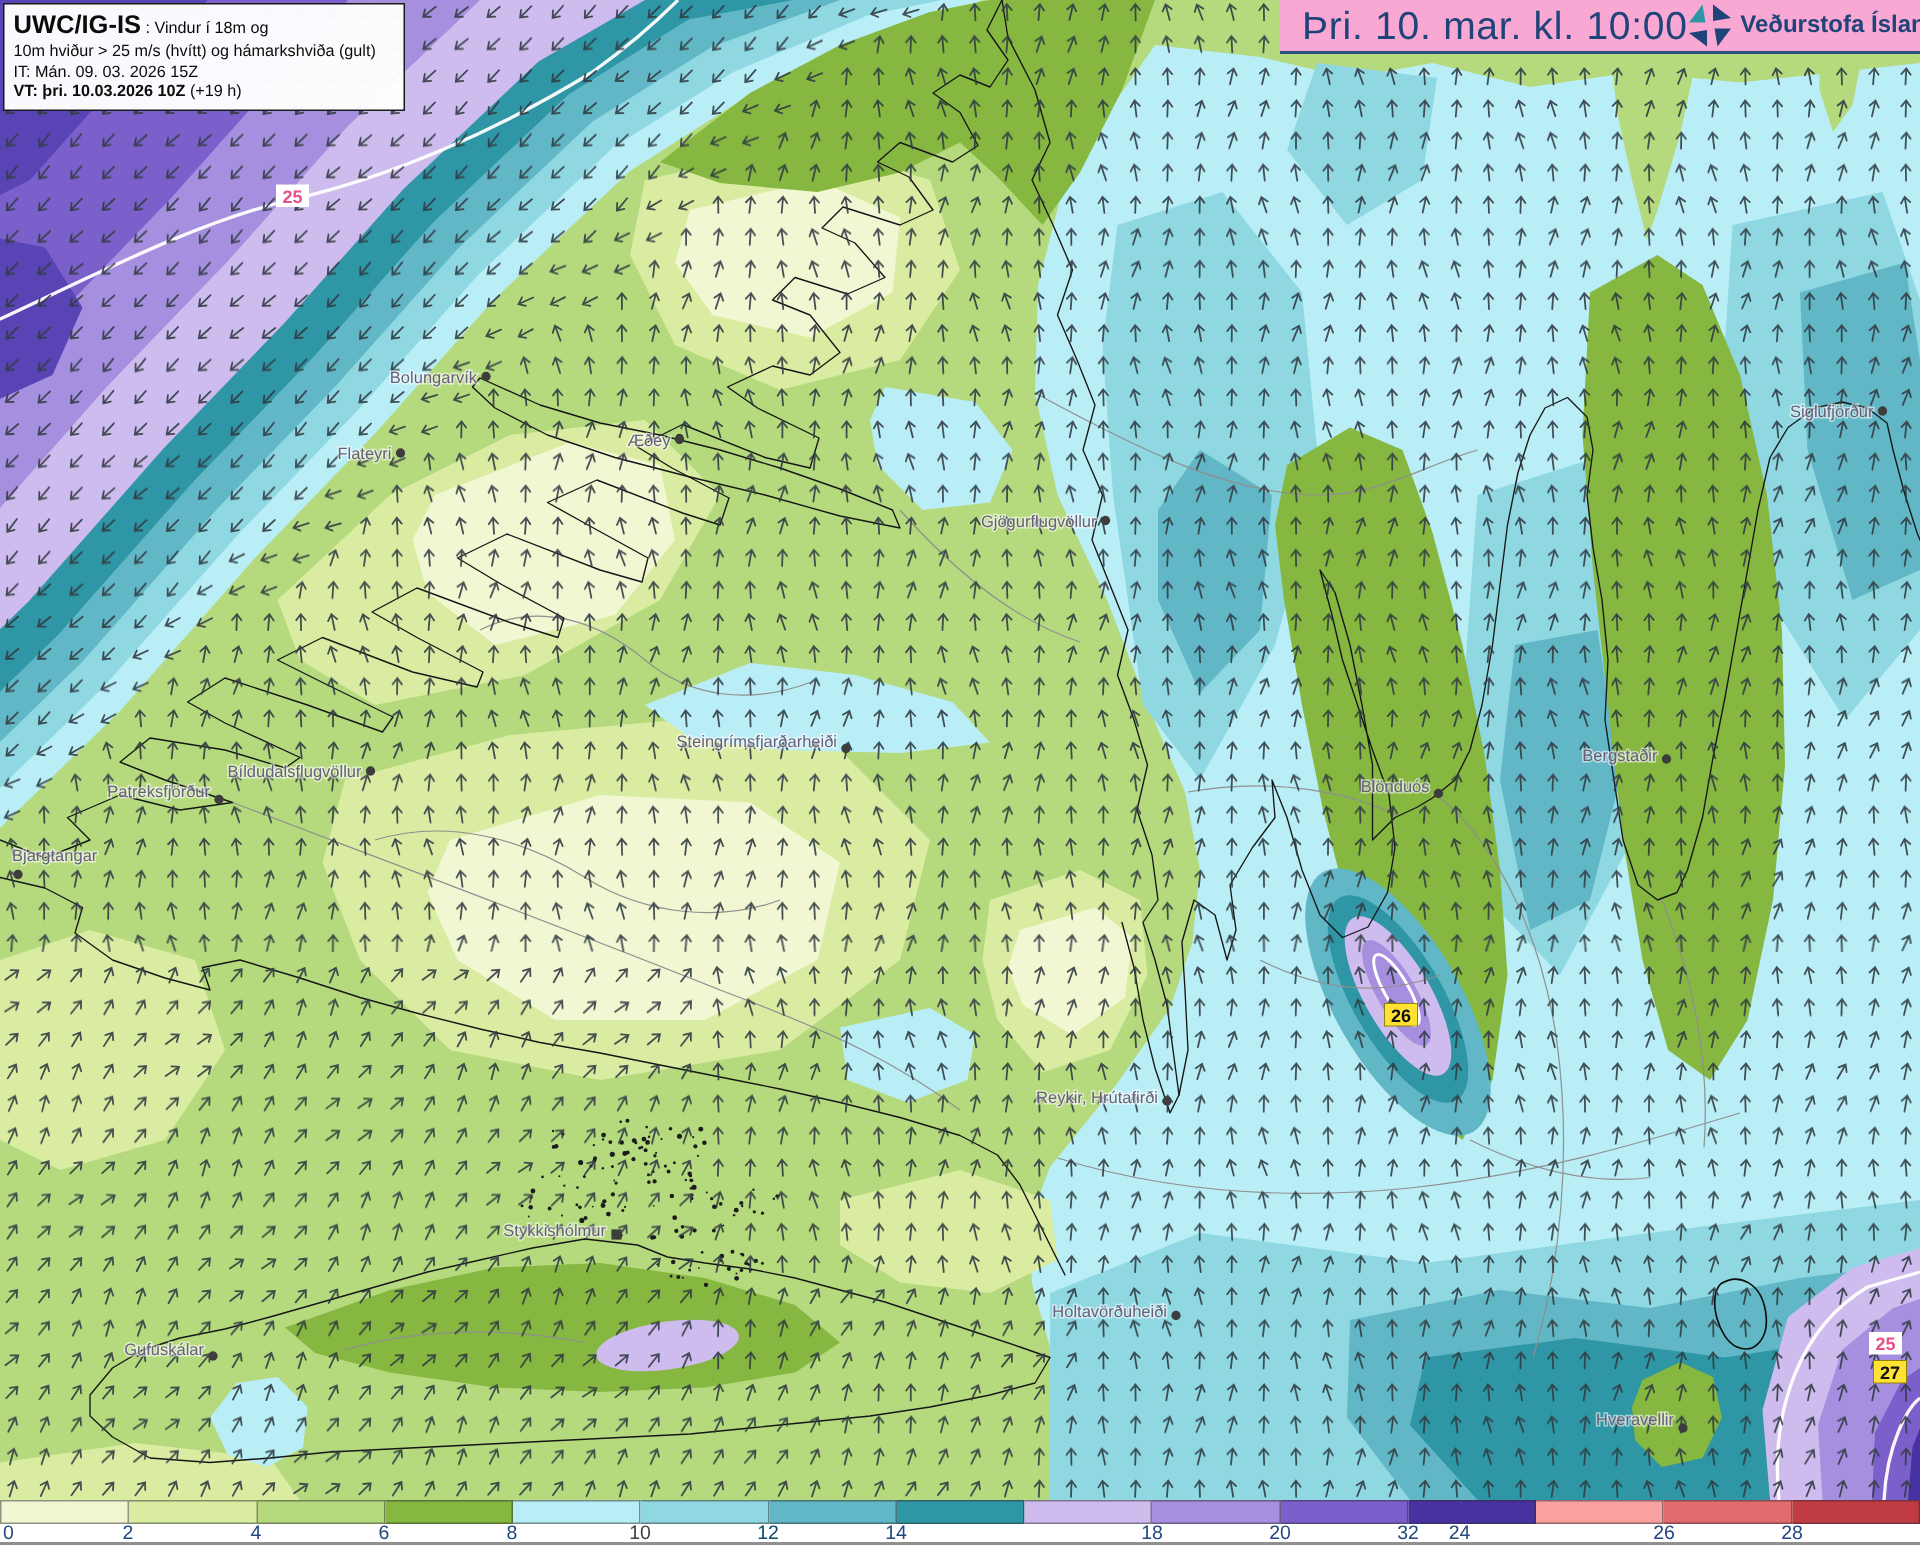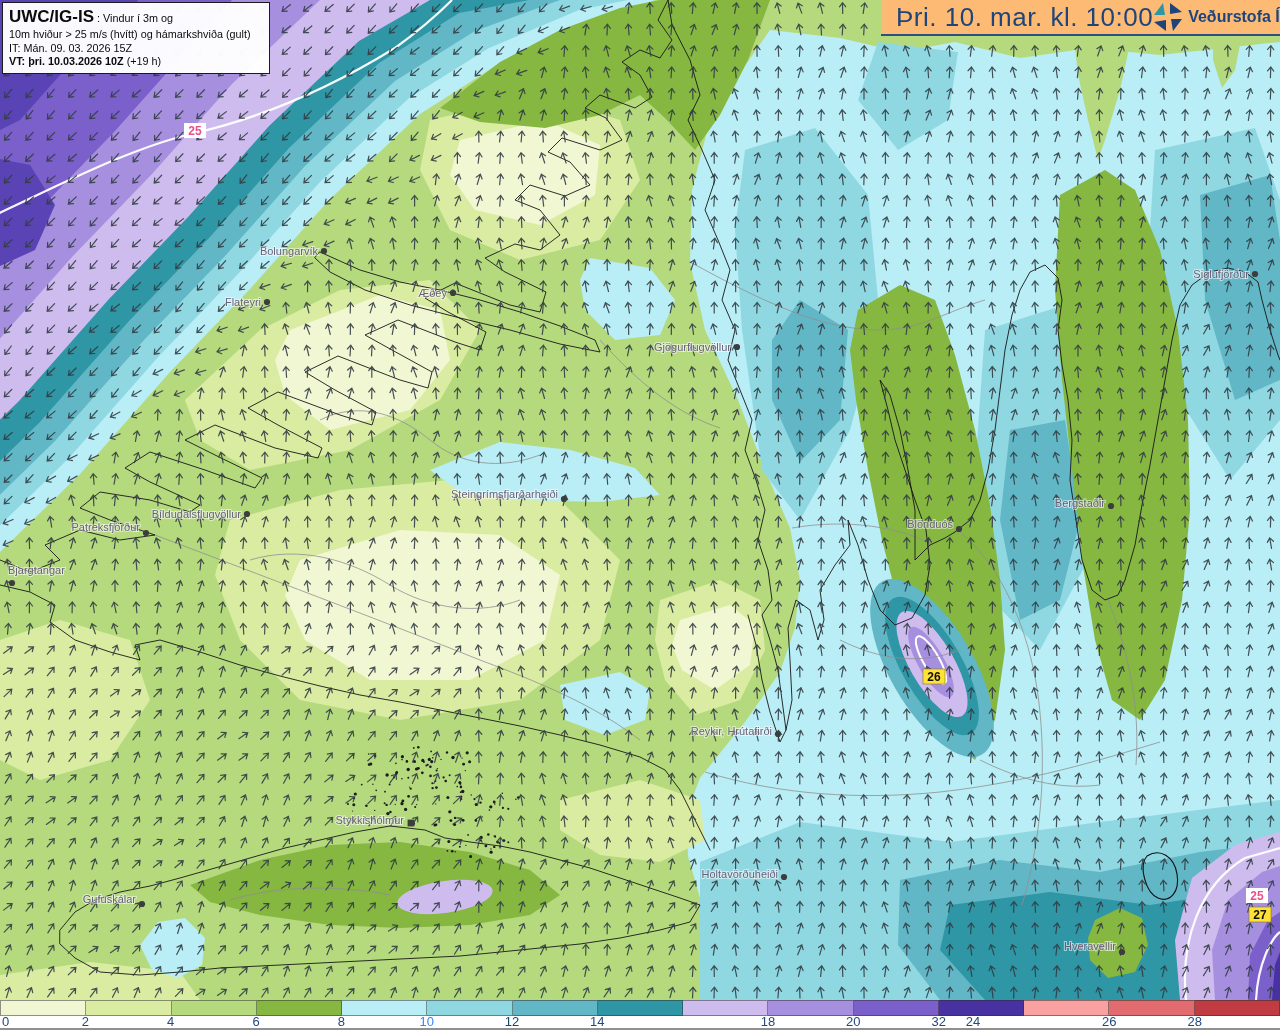--- a/index.html
+++ b/index.html
@@ -5,22 +5,22 @@
   html,body{margin:0;padding:0;background:#ffffff;}
   .stage{position:relative;width:1280px;height:1030px;overflow:hidden;background:#fff;
          font-family:"Liberation Sans",sans-serif;}
   #map-svg{position:absolute;left:0;top:0;display:block;}
   
   .info-box{position:absolute;left:2px;top:2px;width:254px;background:rgba(255,255,255,.97);
             border:1px solid #1a1a1a;padding:3px 6px 4px;font-size:10.8px;line-height:1.28;color:#0b0b0b;z-index:5;}
   .info-box .b{font-weight:bold;}
   .info-box .t1b{font-size:17px;font-weight:bold;}
   
-  .title-strip{position:absolute;left:853px;right:0;top:0;height:34px;background:#fdba74;
-               border-bottom:2px solid #2c5080;display:flex;align-items:center;z-index:5;margin-left:28px;}
+  .title-strip{position:absolute;left:853px;right:0;top:0;height:34px;background:#f9a8d4;
+               border-bottom:2px solid #2c5080;display:flex;align-items:center;z-index:5;}
   .title-text{font-size:26px;color:#1f4479;margin-left:15px;letter-spacing:.5px;white-space:nowrap;}
   .org{margin-left:auto;margin-right:9px;display:flex;align-items:center;gap:5px;}
   .org-name{font-size:16px;font-weight:bold;color:#1f4479;white-space:nowrap;}
   
   .scalebar{position:absolute;left:0;top:1000px;width:1280px;height:30px;background:#ffffff;z-index:5;}
   .segments{display:flex;height:16px;box-sizing:border-box;}
   .seg{flex:1;border-top:1px solid rgba(45,45,45,.5);border-bottom:1px solid rgba(45,45,45,.5);
        border-right:1px solid rgba(45,45,45,.5);}
   .seg:first-child{border-left:1px solid rgba(45,45,45,.5);}
   .labels{position:relative;height:12px;font-size:13px;color:#24497f;}
@@ -3126,21 +3126,21 @@
         <rect x="1249" y="907" width="22" height="15" fill="#ffe234" stroke="#8a7a00" stroke-width="0.6"></rect>
         <text x="1260" y="919" class="gl" fill="#111111">27</text>
         <rect x="1246" y="888" width="22" height="15" fill="#ffffff" stroke="none" stroke-width="0.6"></rect>
         <text x="1257" y="900" class="gl" fill="#e8508a">25</text>
         <rect x="184" y="123" width="22" height="15" fill="#ffffff" stroke="none" stroke-width="0.6"></rect>
         <text x="195" y="135" class="gl" fill="#e8508a">25</text>
       </g>
     </svg>
 
   <div class="info-box">
-    <div><span class="t1b">UWC/IG-IS</span><span> : Vindur í 3m og</span></div>
+    <div><span class="t1b">UWC/IG-IS</span><span> : Vindur í 18m og</span></div>
     <div>10m hviður &gt; 25 m/s (hvítt) og hámarkshviða (gult)</div>
     <div>IT: Mán. 09. 03. 2026 15Z</div>
     <div><span class="b">VT: þri. 10.03.2026 10Z</span><span> (+19 h)</span></div>
   </div>
 
   <div class="title-strip">
     <div class="title-text">Þri. 10. mar. kl. 10:00</div>
     <div class="org">
       <svg width="30" height="30" viewBox="0 0 30 30">
         <path d="M17,1 L29,10 L17,12 Z" fill="#1f4479"></path>
@@ -3169,21 +3169,21 @@
         <div class="seg" style="background: rgb(249, 161, 161);"></div>
         <div class="seg" style="background: rgb(225, 107, 111);"></div>
         <div class="seg" style="background: rgb(193, 59, 66);"></div>
       </div>
     <div class="labels" id="scale-labels">
         <span class="first" style="color: rgb(36, 73, 127); left: 2px;">0</span>
         <span style="color: rgb(36, 73, 127); left: 85.3333px;">2</span>
         <span style="color: rgb(36, 73, 127); left: 170.667px;">4</span>
         <span style="color: rgb(36, 73, 127); left: 256px;">6</span>
         <span style="color: rgb(36, 73, 127); left: 341.333px;">8</span>
-        <span style="color: #3b82f6; left: 426.667px;">10</span>
+        <span style="color: #404040; left: 426.667px;">10</span>
         <span style="color: #0c4a6e; left: 512px;">12</span>
         <span style="color: rgb(36, 73, 127); left: 597.333px;">14</span>
         <span style="color: rgb(36, 73, 127); left: 682.667px; margin-top: 48px;">16</span>
         <span style="color: rgb(36, 73, 127); left: 768px;">18</span>
         <span style="color: rgb(36, 73, 127); left: 853.333px;">20</span>
         <span style="color: rgb(36, 73, 127); left: 938.667px;">32</span>
         <span style="color: rgb(36, 73, 127); left: 973px;">24</span>
         <span style="color: rgb(36, 73, 127); left: 1109.33px;">26</span>
         <span style="color: rgb(36, 73, 127); left: 1194.67px;">28</span>
       </div>

